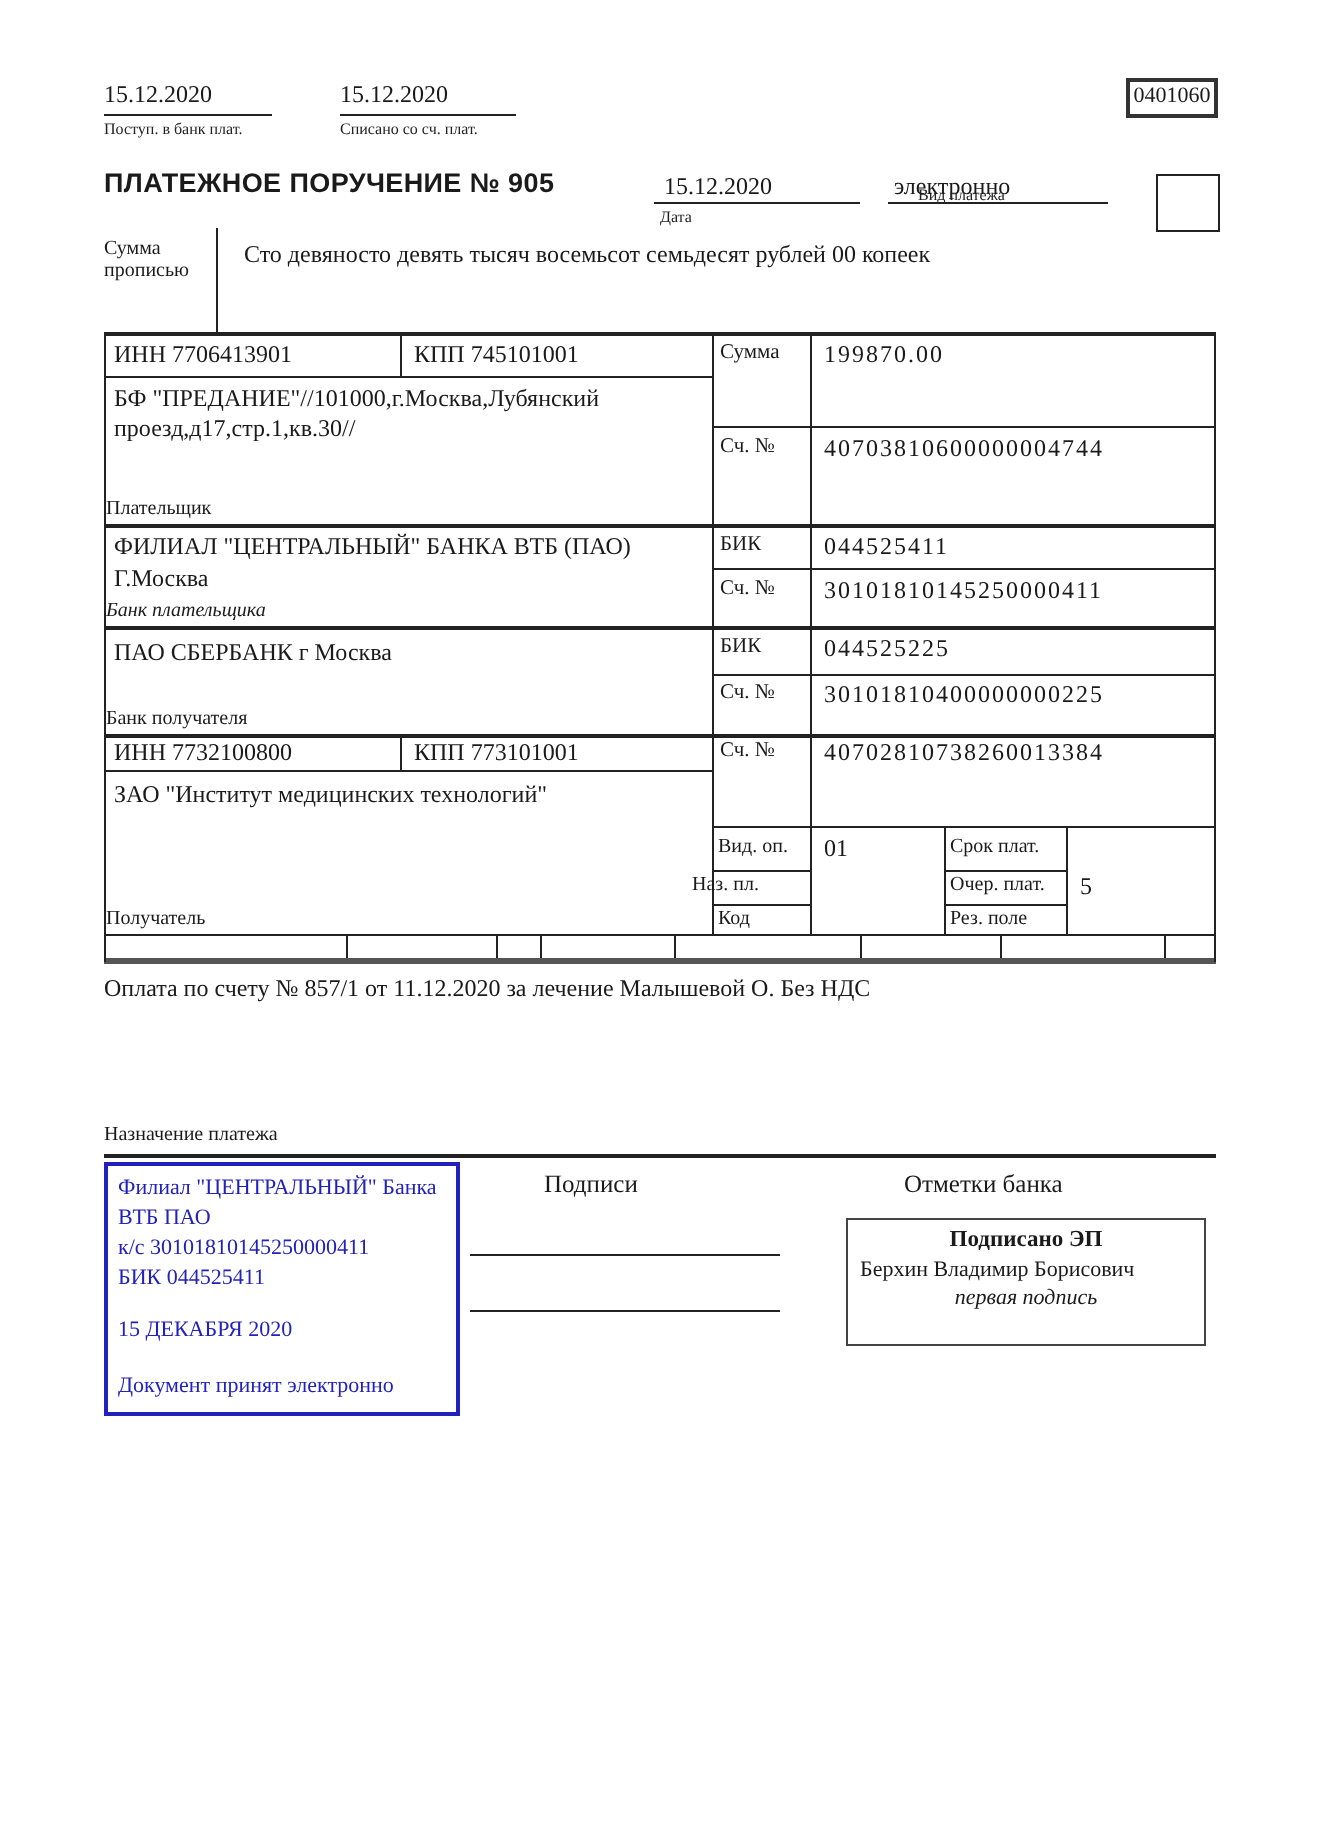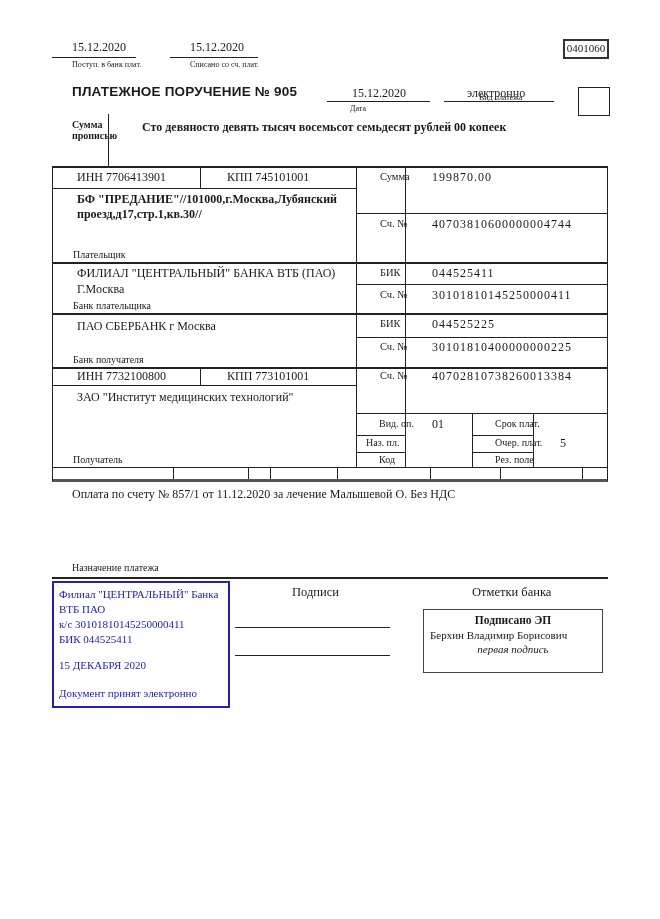--- a/index.html
+++ b/index.html
@@ -1,22 +1,22 @@
 <!DOCTYPE html>
 <html><head>
 <meta charset="utf-8">
 <style>
   html,body{margin:0;padding:0;background:#888;}
   .page{
     position:relative;width:660px;height:919px;background:#ffffff;
     font-family:"Liberation Serif","DejaVu Serif",serif;color:#1a1a1a;
     margin:0 auto;overflow:hidden;
   }
-  .abs{position:absolute;white-space:nowrap;margin-left:20px;}
-  .wrap{white-space:normal;font-weight:bold;}
+  .abs{position:absolute;white-space:nowrap;}
+  .wrap{white-space:normal;}
   .t12{font-size:12px;line-height:1.25;}
   .num{font-size:12px;letter-spacing:1px;}
   .cap{font-size:8px;color:#222;}
   .lbl{font-size:10px;}
   .cell-lbl{font-size:10.5px;}
   .title{font-family:"Liberation Sans","DejaVu Sans",sans-serif;font-weight:bold;font-size:13.5px;letter-spacing:.2px;}
   .hline{position:absolute;background:#222;height:1px;}
   .hline.thick{height:2px;}
   .hline.heavy{height:3px;background:#555;}
   .vline{position:absolute;background:#222;width:1px;}
@@ -108,21 +108,21 @@
   <div class="abs cell-lbl" style="left:360px;top:218px;">Сч. №</div>
   <div class="abs num" style="left:412px;top:217px;">40703810600000004744</div>
   <div class="abs lbl" style="left:53px;top:249px;">Плательщик</div>
 
   <div class="abs t12" style="left:57px;top:266px;">ФИЛИАЛ "ЦЕНТРАЛЬНЫЙ" БАНКА ВТБ (ПАО)</div>
   <div class="abs t12" style="left:57px;top:282px;">Г.Москва</div>
   <div class="abs cell-lbl" style="left:360px;top:267px;">БИК</div>
   <div class="abs num" style="left:412px;top:266px;">044525411</div>
   <div class="abs cell-lbl" style="left:360px;top:289px;">Сч. №</div>
   <div class="abs num" style="left:412px;top:288px;">30101810145250000411</div>
-  <div class="abs lbl" style="left:53px;top:300px;">Банк плательщика</div>
+  <div class="abs lbl" style="left:53px;top:300px;font-style:italic;">Банк плательщика</div>
 
   <div class="abs t12" style="left:57px;top:319px;">ПАО СБЕРБАНК г Москва</div>
   <div class="abs cell-lbl" style="left:360px;top:318px;">БИК</div>
   <div class="abs num" style="left:412px;top:317px;">044525225</div>
   <div class="abs cell-lbl" style="left:360px;top:341px;">Сч. №</div>
   <div class="abs num" style="left:412px;top:340px;">30101810400000000225</div>
   <div class="abs lbl" style="left:53px;top:354px;">Банк получателя</div>
 
   <div class="abs t12" style="left:57px;top:369px;">ИНН 7732100800</div>
   <div class="abs t12" style="left:207px;top:369px;">КПП 773101001</div>

